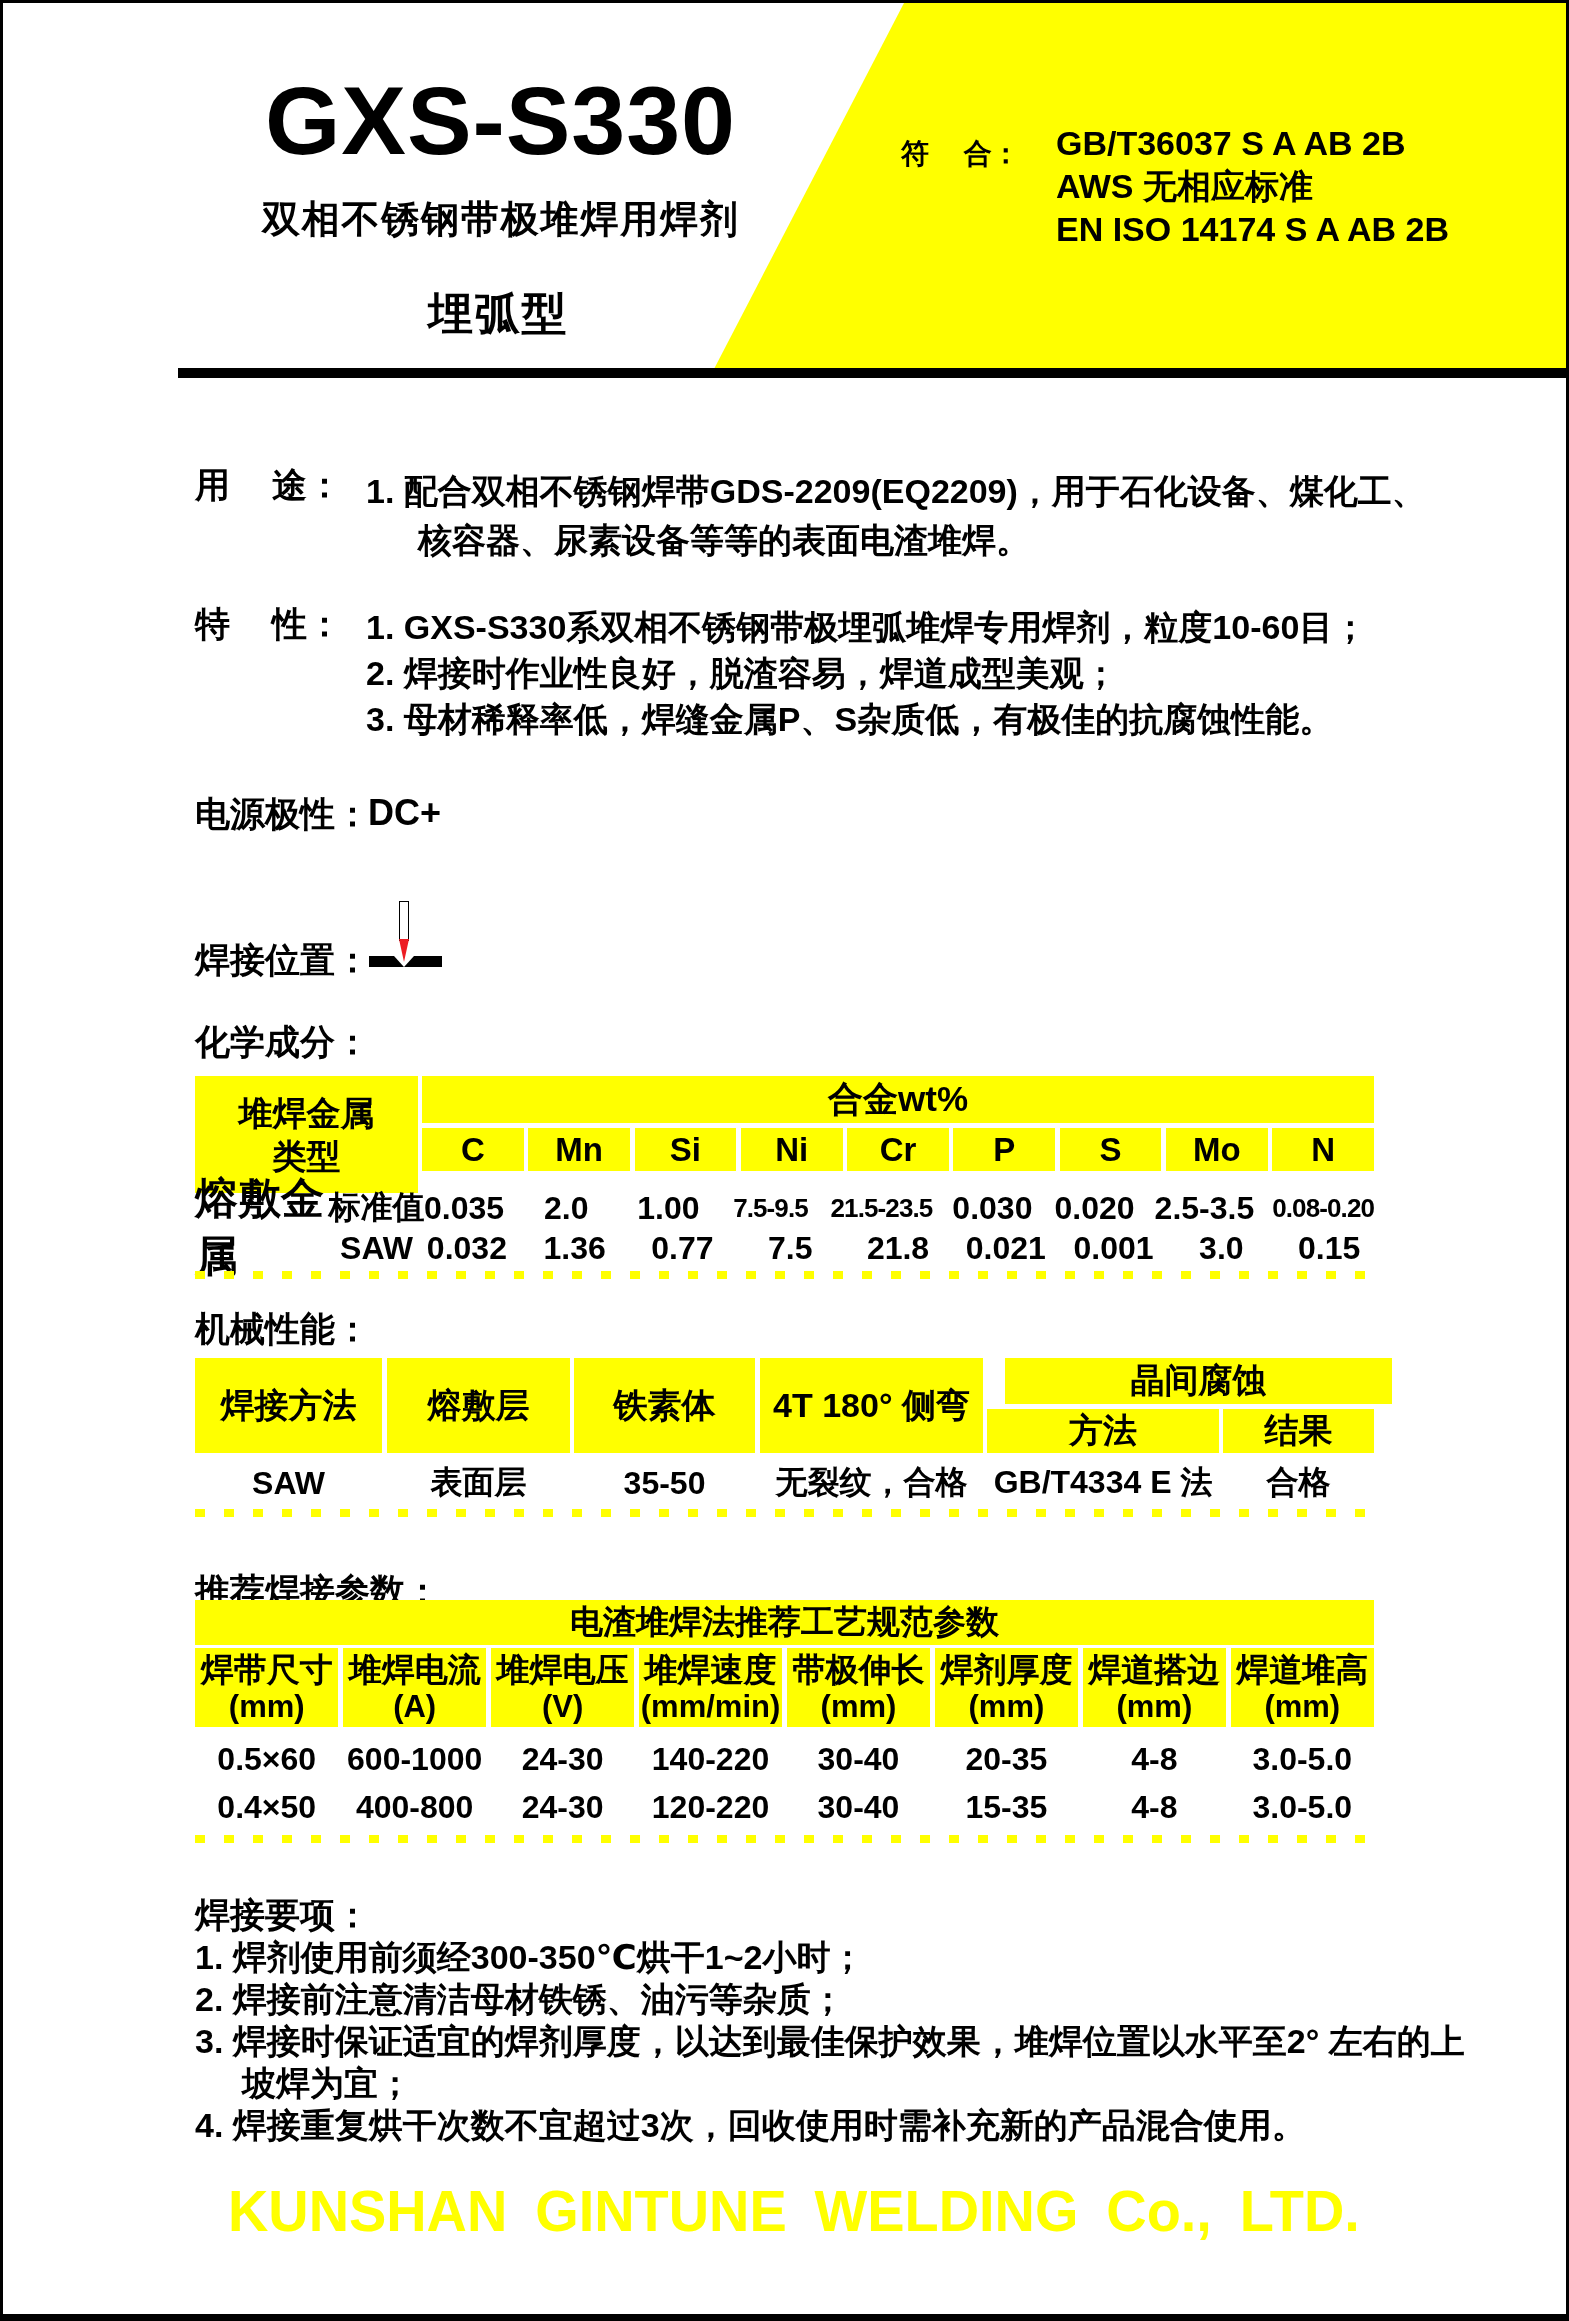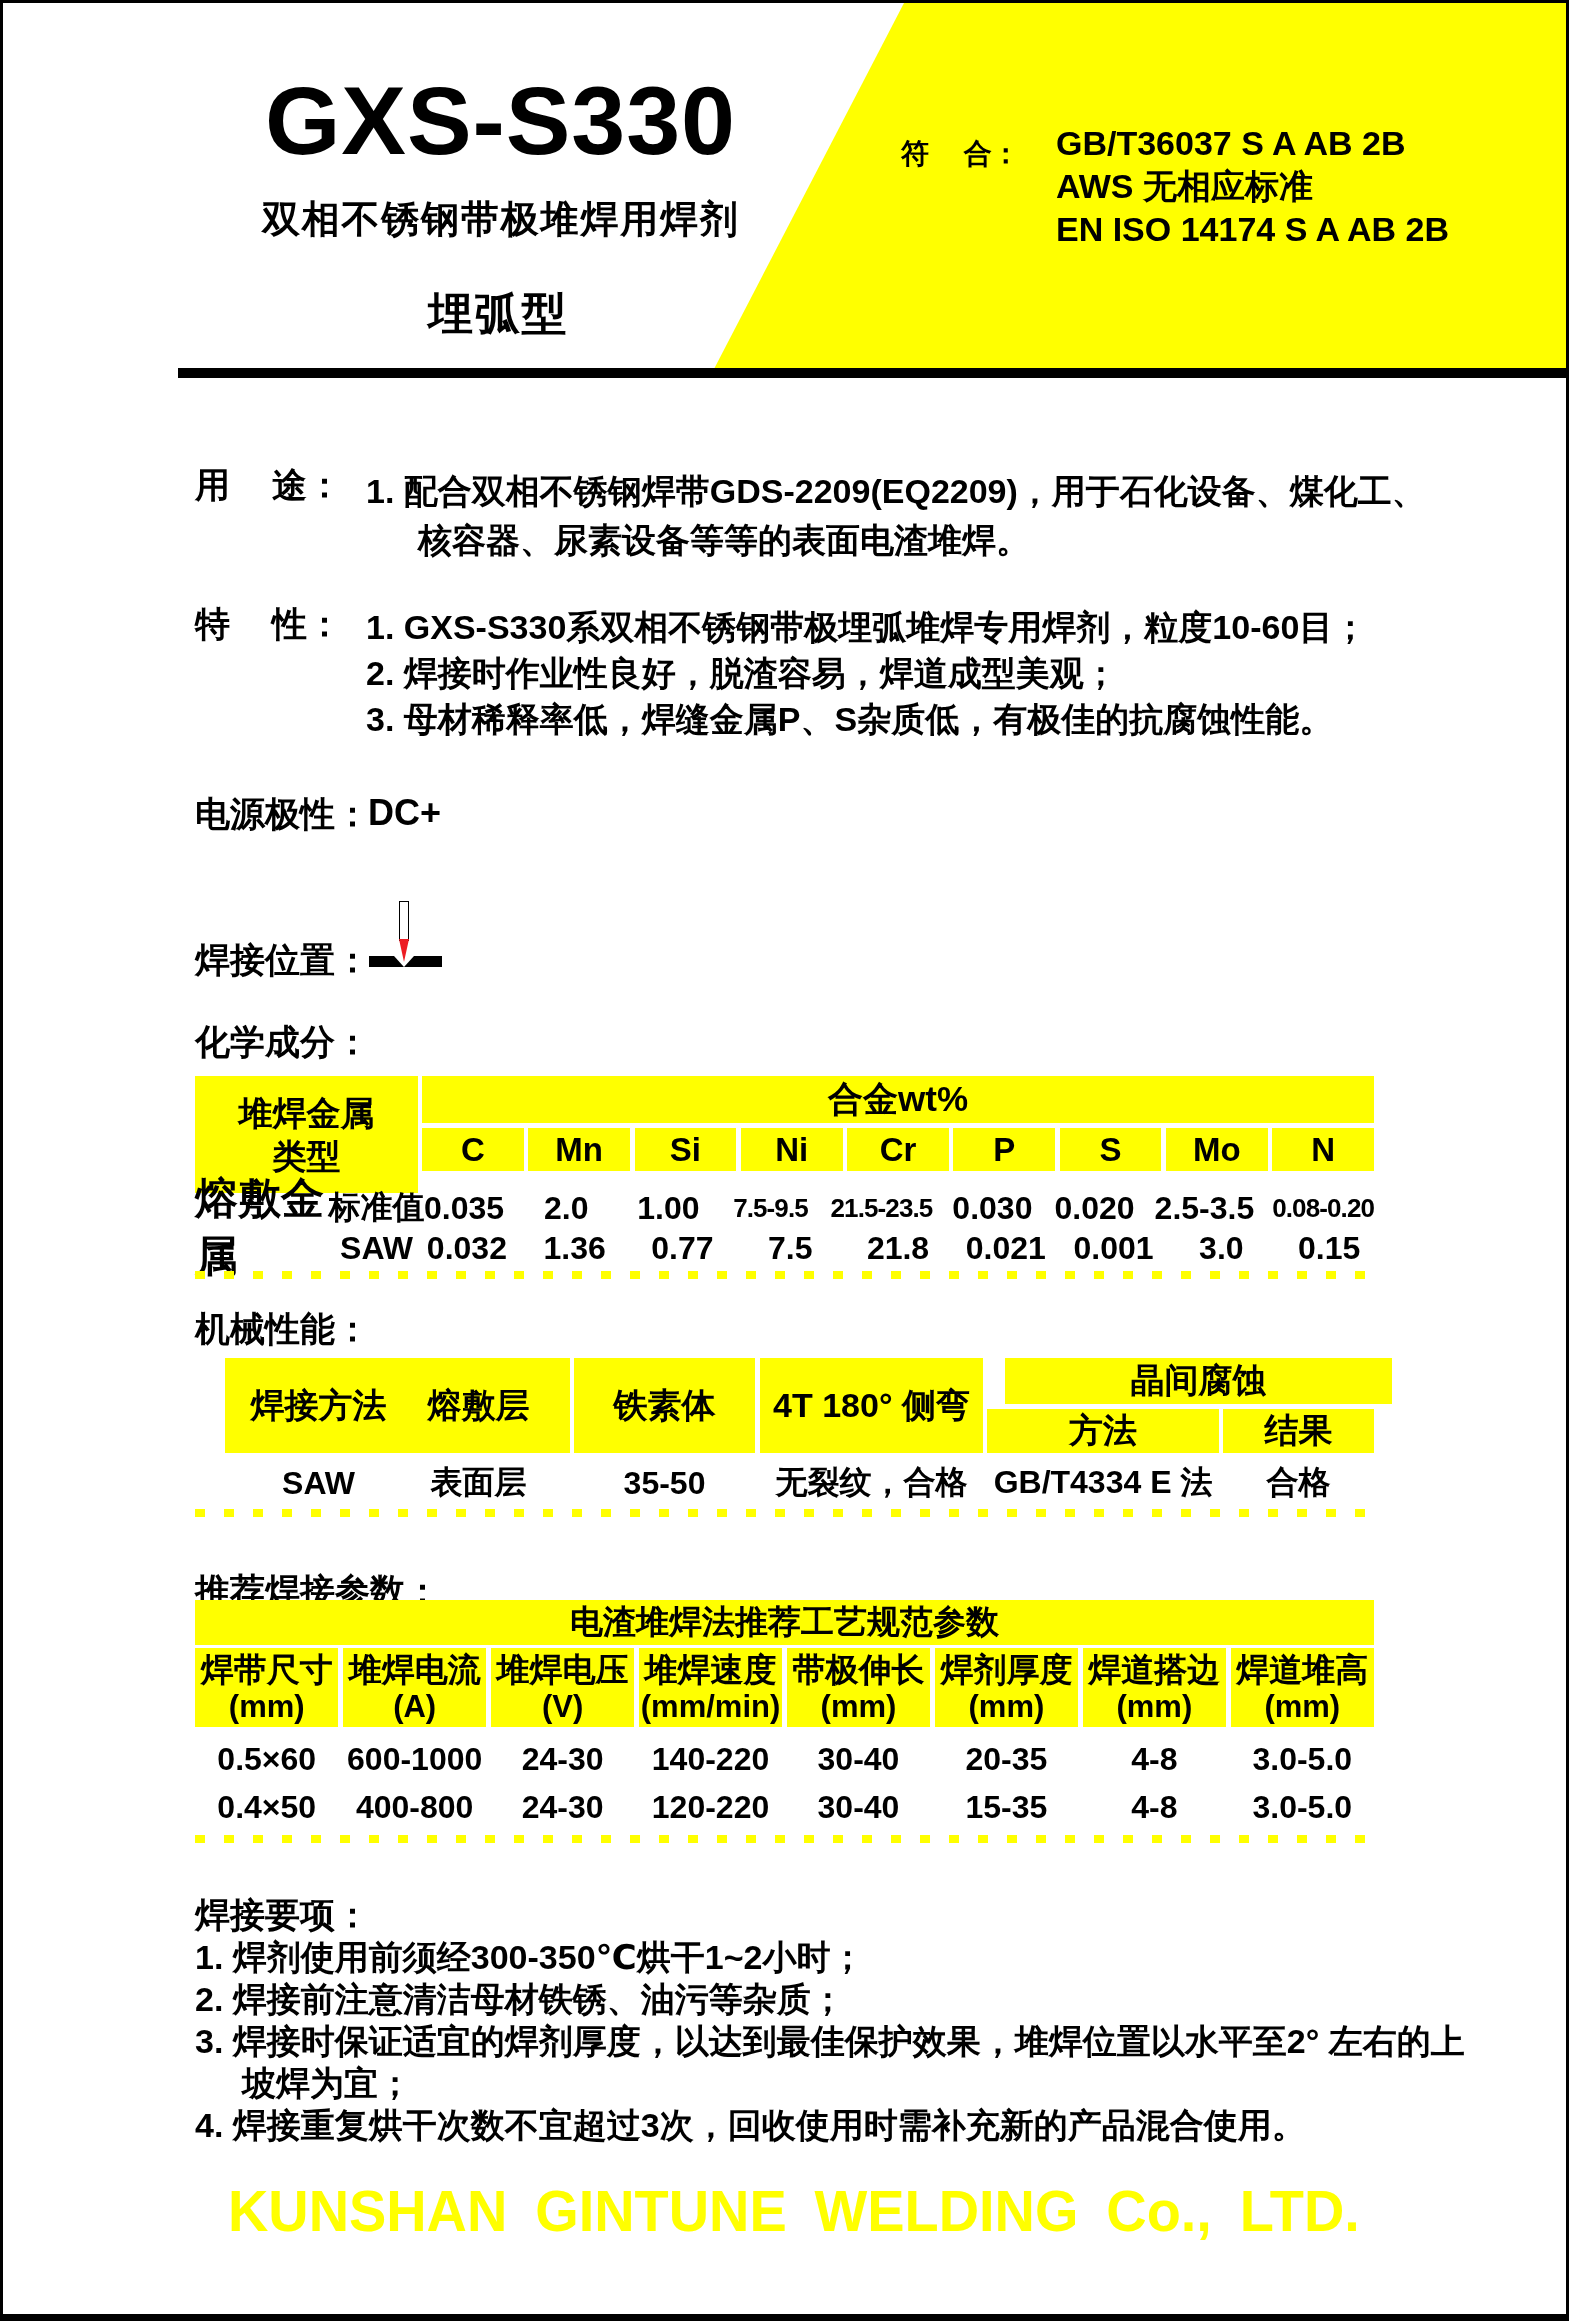--- a/index.html
+++ b/index.html
@@ -53,21 +53,21 @@
   .chem-row .vals{position:absolute;left:227px;top:0;width:952px;height:40px;display:flex;gap:18px;}
   .chem-row .vals .vcell{flex:1;}
   .chem-row1{top:112px;}
   .chem-row2{top:152px;}
   .chem-row1 .vals .vcell:nth-child(4),
   .chem-row1 .vals .vcell:nth-child(5),
   .chem-row1 .vals .vcell:nth-child(9){font-size:26px;letter-spacing:-0.9px;}
   .chem .dots{left:0;top:195px;width:1179px;}
   
   .mech{left:192px;top:1355px;width:1179px;height:160px;}
-  .mech .h1{left:0;width:187px;margin-left:30px;}  .mech .h2{left:192px;width:183px;}
+  .mech .h1{left:0;width:187px;}  .mech .h2{left:192px;width:183px;}
   .mech .h3{left:379px;width:181px;} .mech .h4{left:565px;width:223px;}
   .mech .tall{top:0;height:95px;}
   .mech .grp{left:810px;top:0;width:387px;height:46px;}
   .mech .sub1{left:792px;top:51px;width:232px;height:44px;}
   .mech .sub2{left:1028px;top:51px;width:151px;height:44px;}
   .mech .drow{top:105px;height:40px;}
   .mech .d5{left:792px;width:232px;} .mech .d6{left:1028px;width:151px;}
   .mech .dots{left:0;top:151px;width:1179px;}
   
   .params{left:192px;top:1597px;width:1179px;height:244px;}

